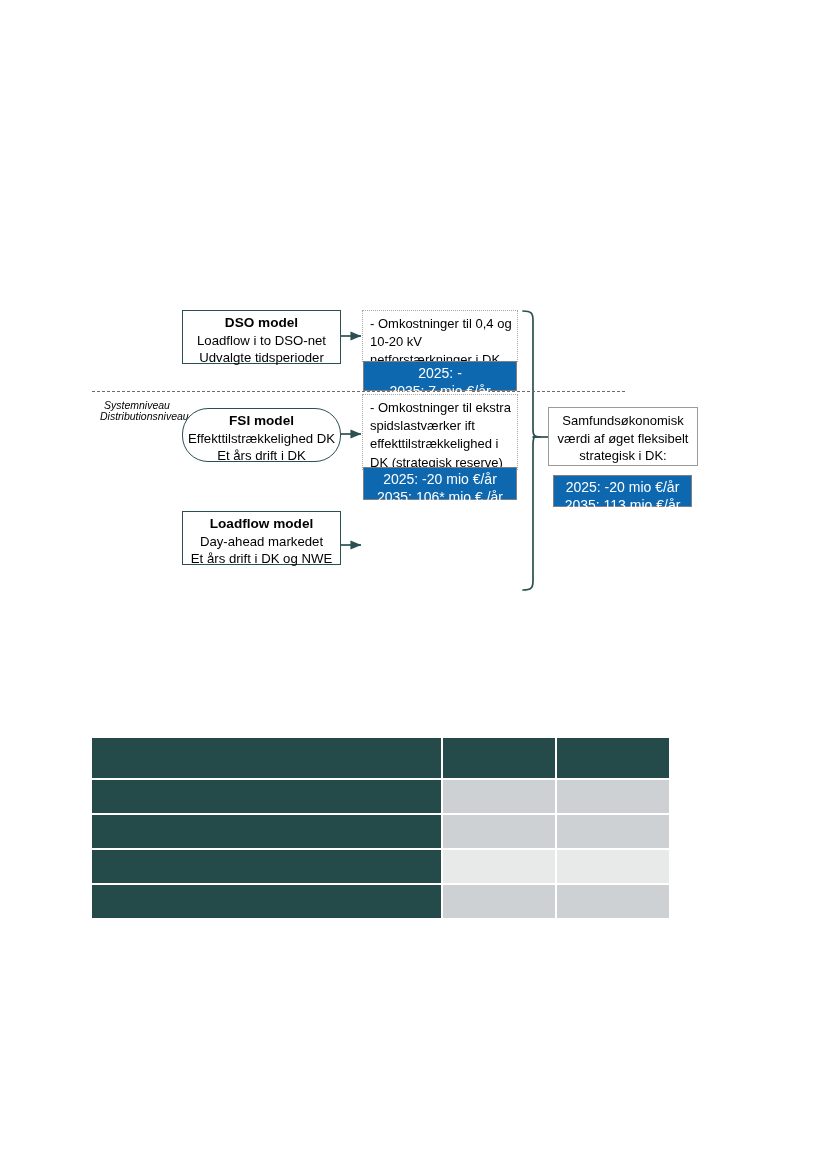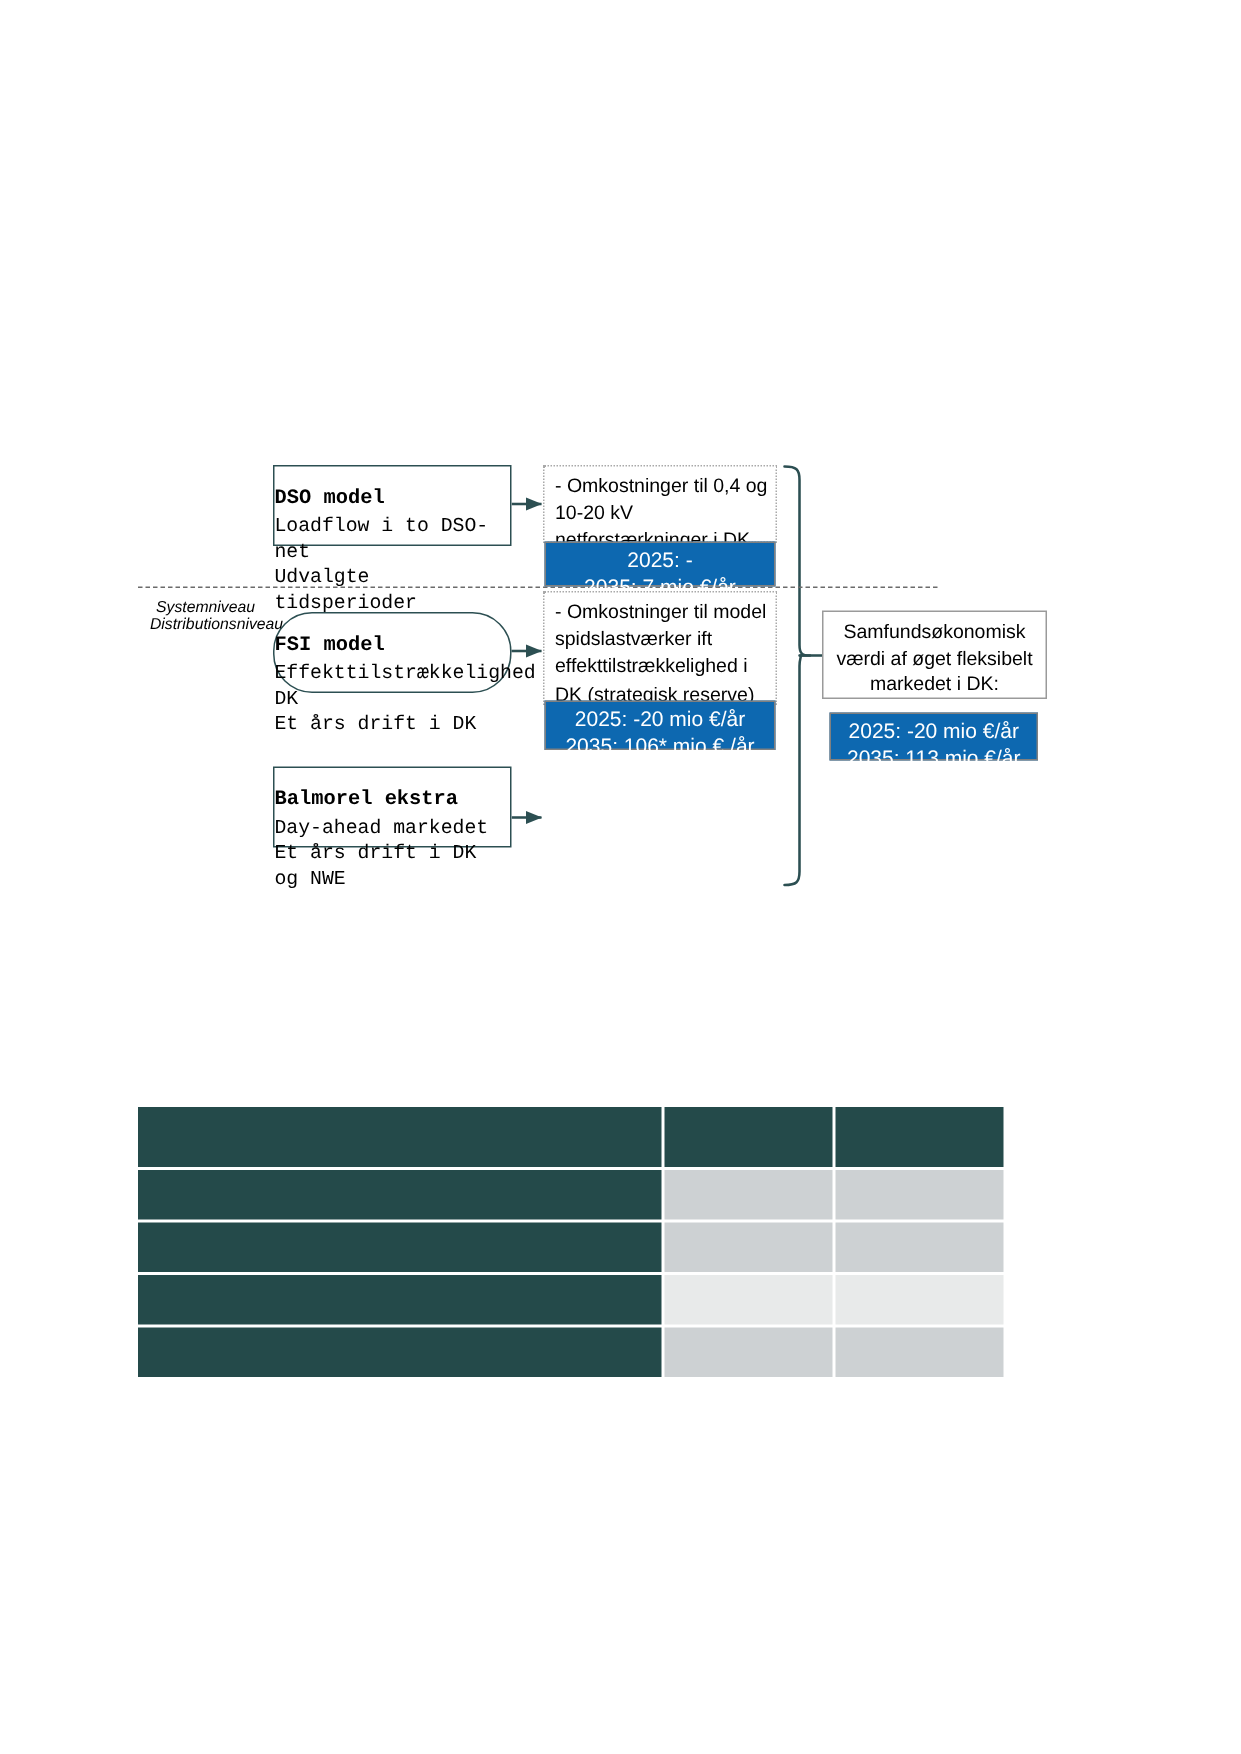--- a/index.html
+++ b/index.html
@@ -16,25 +16,25 @@
     overflow: hidden;
   }
 
   
   .abs { position: absolute; box-sizing: border-box; }
 
   
   .model-box {
     border: 1.6px solid #2c4f52;
     background: #ffffff;
+    text-align: center;
     font-size: 13.2px;
     line-height: 17px;
-    padding-top: 13px;
-    color: #000;
-    font-family: Liberation Mono, monospace;
+    padding-top: 3px;
+    color: #000;
   }
   .model-box .title {
     font-weight: bold;
     display: block;
     font-size: 13.6px;
     line-height: 18px;
   }
   .model-box .sub { display: block; }
 
   
@@ -158,48 +158,48 @@
     <span class="sub">Udvalgte tidsperioder</span>
   </div>
 
   <div class="abs model-box" style="left:182px; top:408px; width:159px; height:54px;border-radius:26px;">
     <span class="title">FSI model</span>
     <span class="sub">Effekttilstrækkelighed DK</span>
     <span class="sub">Et års drift i DK</span>
   </div>
 
   <div class="abs model-box" style="left:182px; top:511px; width:159px; height:54px;">
-    <span class="title">Balmorel ekstra</span>
+    <span class="title">Loadflow model</span>
     <span class="sub">Day-ahead markedet</span>
     <span class="sub">Et års drift i DK og NWE</span>
   </div>
 
   <div class="abs desc-box" style="left:362px; top:310px; width:156px; height:52px;">
     <span>- Omkostninger til 0,4 og 10-20 kV netforstærkninger i DK</span>
   </div>
 
   <div class="abs blue-box" style="left:363px; top:361px; width:154px; height:30px;">
     <span class="ln">2025: -</span>
     <span class="ln">2035: 7 mio €/år</span>
   </div>
 
   <div class="abs desc-box" style="left:362px; top:394px; width:156px; height:76px;">
-    <span>- Omkostninger til model spidslastværker ift effekttilstrækkelighed i DK (strategisk reserve)</span>
+    <span>- Omkostninger til ekstra spidslastværker ift effekttilstrækkelighed i DK (strategisk reserve)</span>
   </div>
 
   <div class="abs blue-box" style="left:363px; top:467px; width:154px; height:33px;">
     <span class="ln">2025: -20 mio €/år</span>
     <span class="ln">2035: 106* mio € /år</span>
   </div>
 
 
   <div class="abs sum-box" style="left:548px; top:407px; width:150px; height:59px;">
     <span class="ln">Samfundsøkonomisk</span>
     <span class="ln">værdi af øget fleksibelt</span>
-    <span class="ln">markedet i DK:</span>
+    <span class="ln">strategisk i DK:</span>
   </div>
 
   <div class="abs blue-box" style="left:553px; top:475px; width:139px; height:32px;">
     <span class="ln">2025: -20 mio €/år</span>
     <span class="ln">2035: 113 mio €/år</span>
   </div>
 
 </div>
 
 <table id="data-table" style="left:90px; top:736px; width:575px;">

